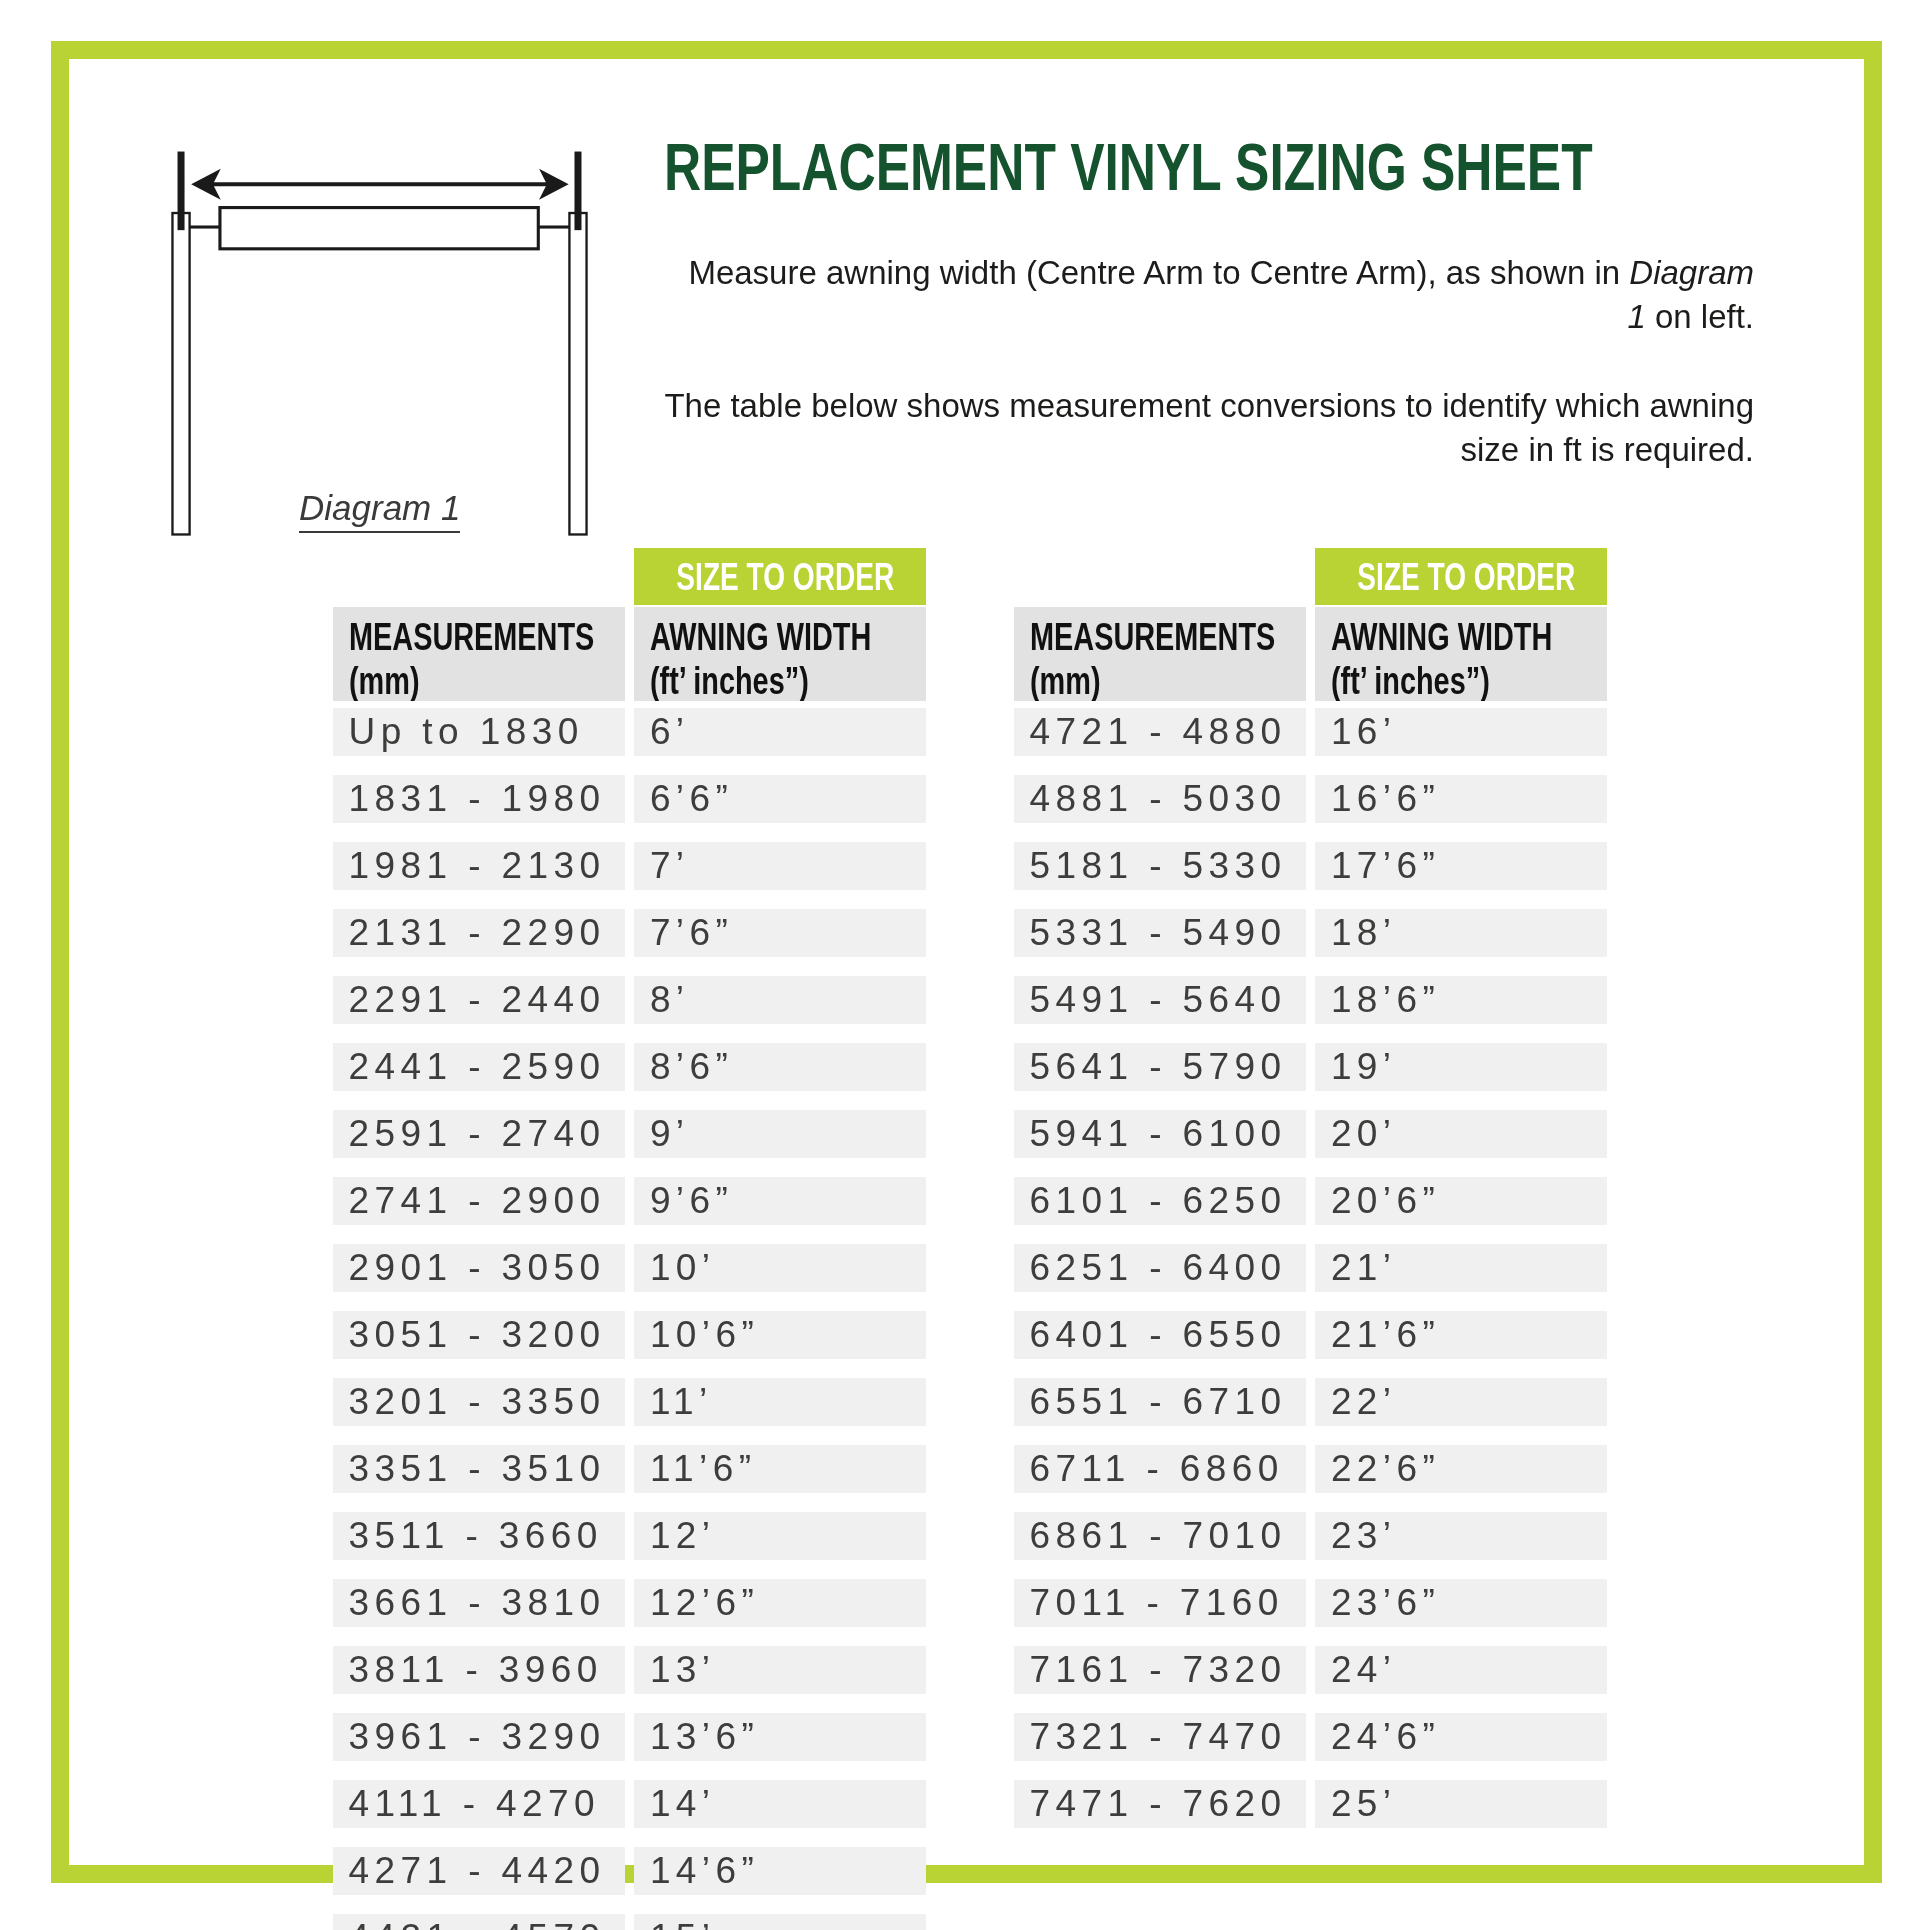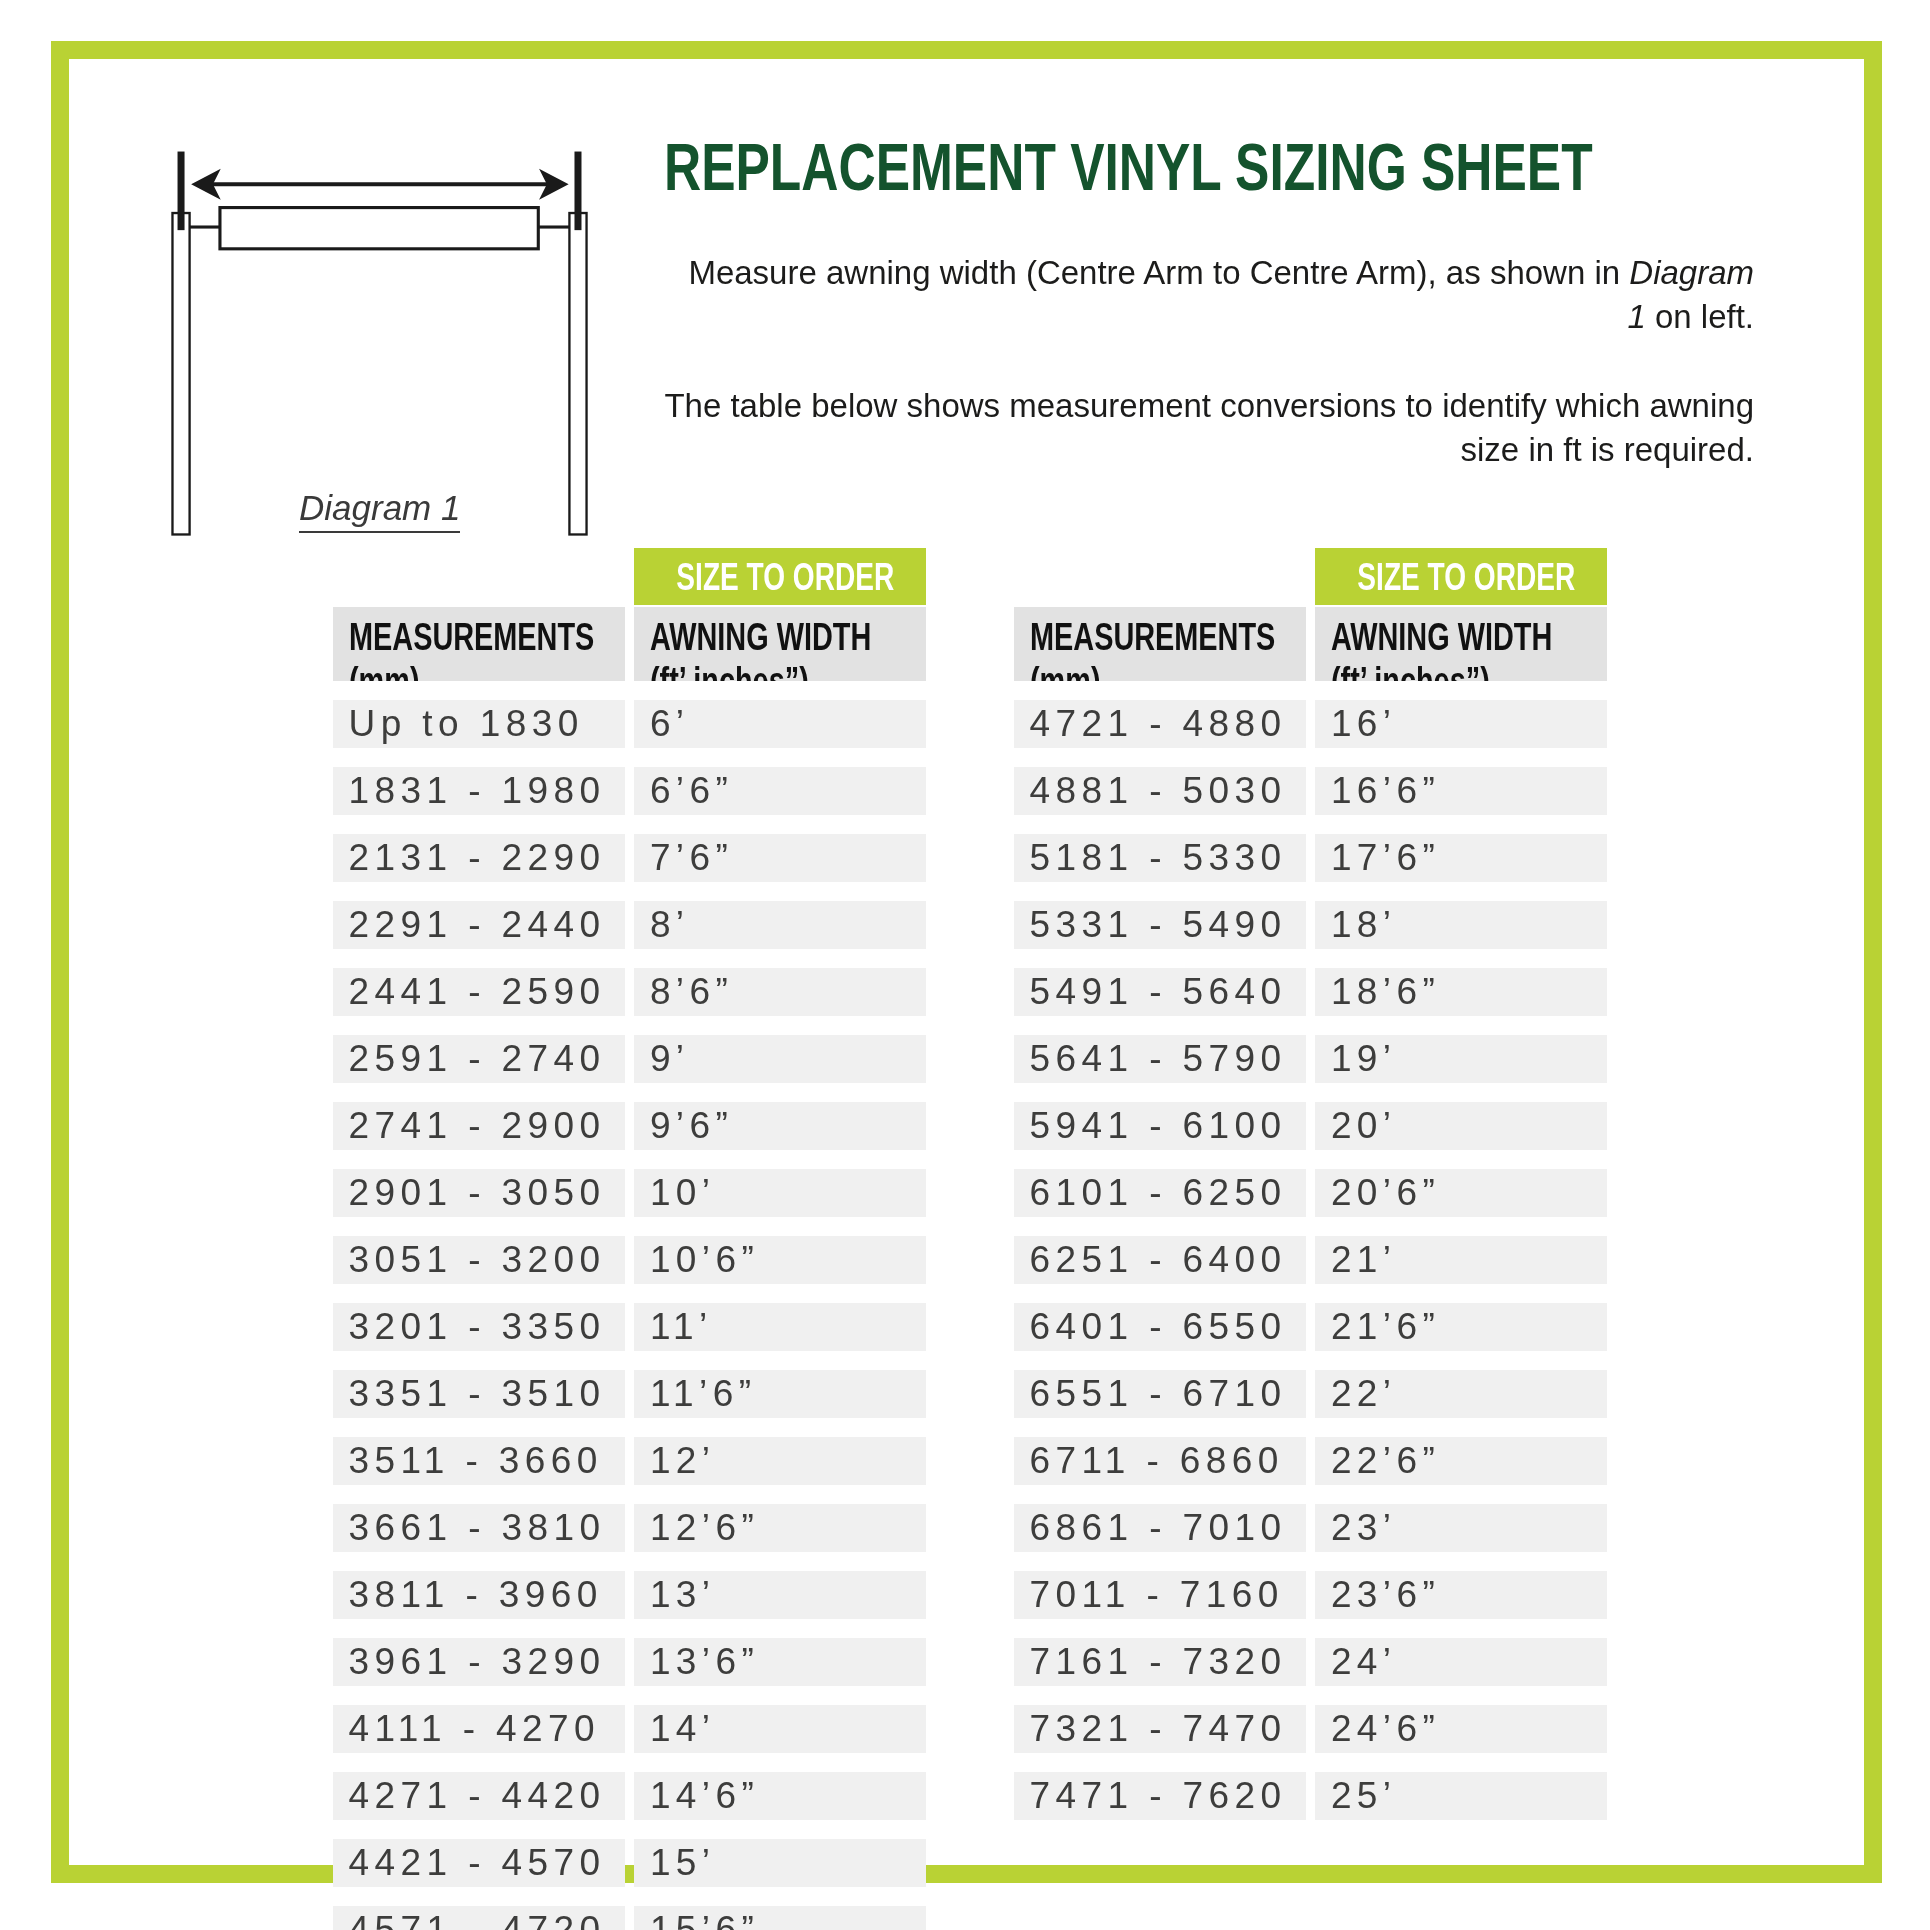--- a/index.html
+++ b/index.html
@@ -40,21 +40,21 @@
   
   .sizing-table{position:absolute;top:548px;width:593px;}
   .grid2{display:grid;grid-template-columns:292px 292px;column-gap:9.3px;}
   .band-row{height:57px;margin-bottom:2.3px;}
   .band-spacer{background:transparent;}
   .band{
     background:#b9d234;color:#ffffff;text-align:center;
     font-size:39px;font-weight:bold;line-height:57px;white-space:nowrap;
   }
   .band .cond{display:inline-block;transform:scaleX(0.72);transform-origin:50% 50%;}
-  .thead{height:74px;margin-bottom:19px;}
+  .thead{height:94px;margin-bottom:7px;}
   .th{
     background:#e2e2e2;color:#111111;
     padding:7.8px 0 0 15.6px;font-size:39px;font-weight:bold;line-height:44px;
     white-space:nowrap;overflow:hidden;
   }
   .th .cond{display:inline-block;transform:scaleX(0.74);transform-origin:0 50%;}
   .trow{display:grid;grid-template-columns:292px 292px;column-gap:9.3px;margin-bottom:19px;}
   .cell{
     background:#f0f0f0;height:48px;line-height:48px;
     padding-left:15.6px;font-size:37px;letter-spacing:5.4px;color:#3d3d3c;
@@ -116,20 +116,24 @@
   <div class="tbody">
       <div class="trow">
         <div class="cell">Up to 1830</div>
         <div class="cell">6’</div>
       </div>
       <div class="trow">
         <div class="cell">1831 - 1980</div>
         <div class="cell">6’6”</div>
       </div>
       <div class="trow">
+        <div class="cell">1981 - 2130</div>
+        <div class="cell">7’</div>
+      </div>
+      <div class="trow">
         <div class="cell">2131 - 2290</div>
         <div class="cell">7’6”</div>
       </div>
       <div class="trow">
         <div class="cell">2291 - 2440</div>
         <div class="cell">8’</div>
       </div>
       <div class="trow">
         <div class="cell">2441 - 2590</div>
         <div class="cell">8’6”</div>

